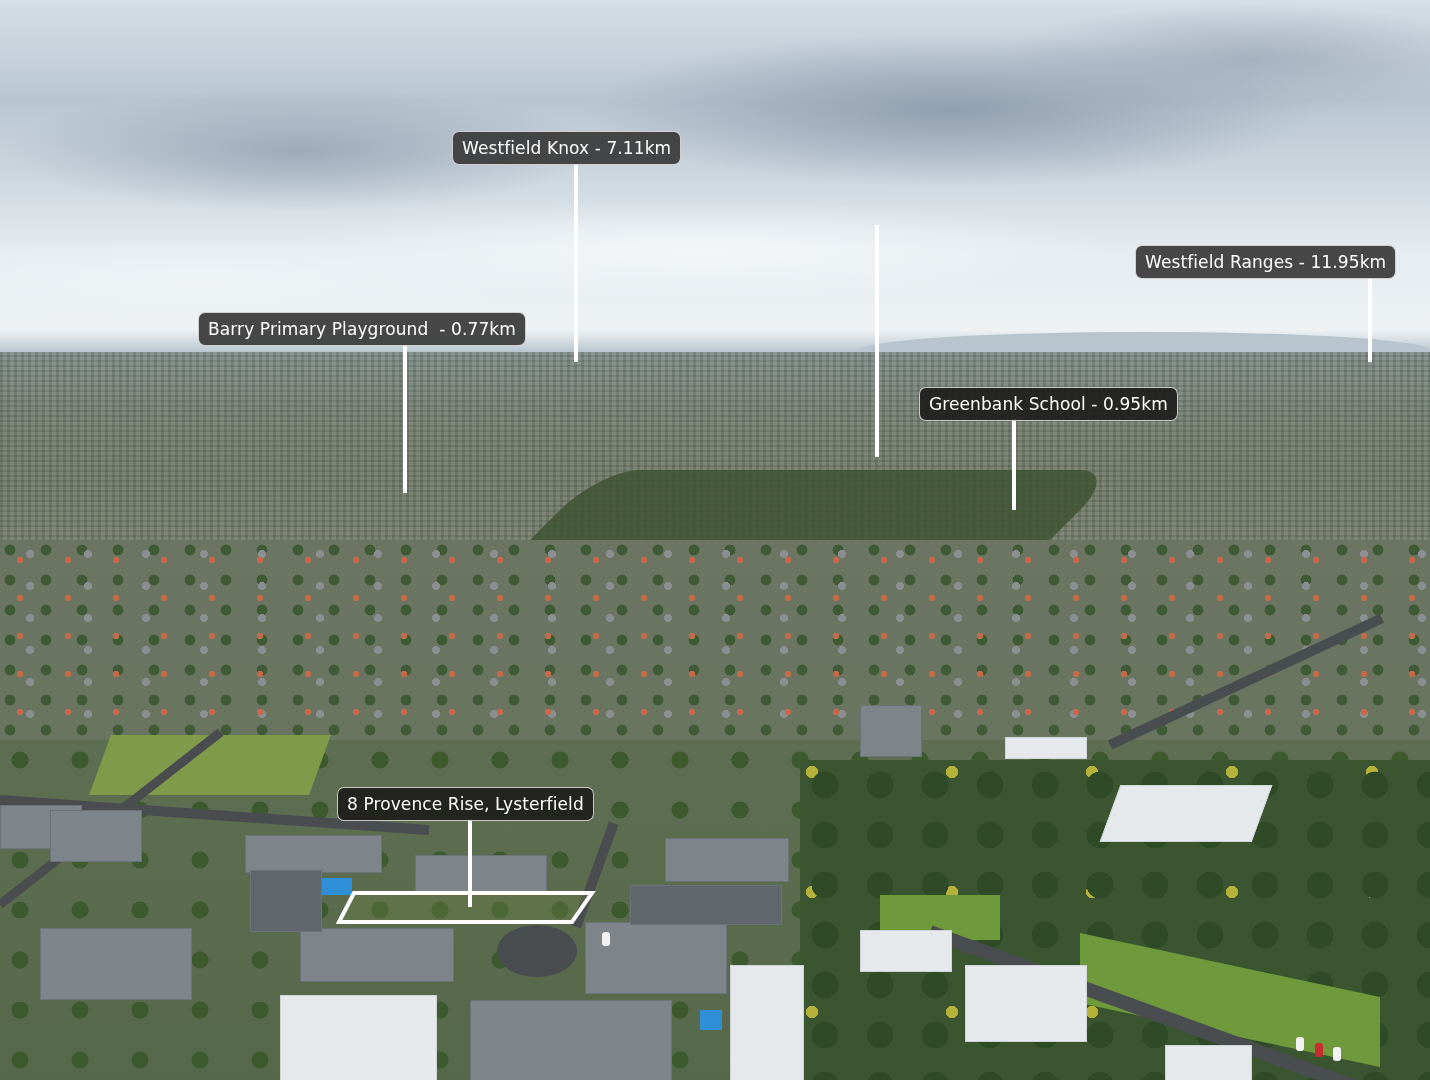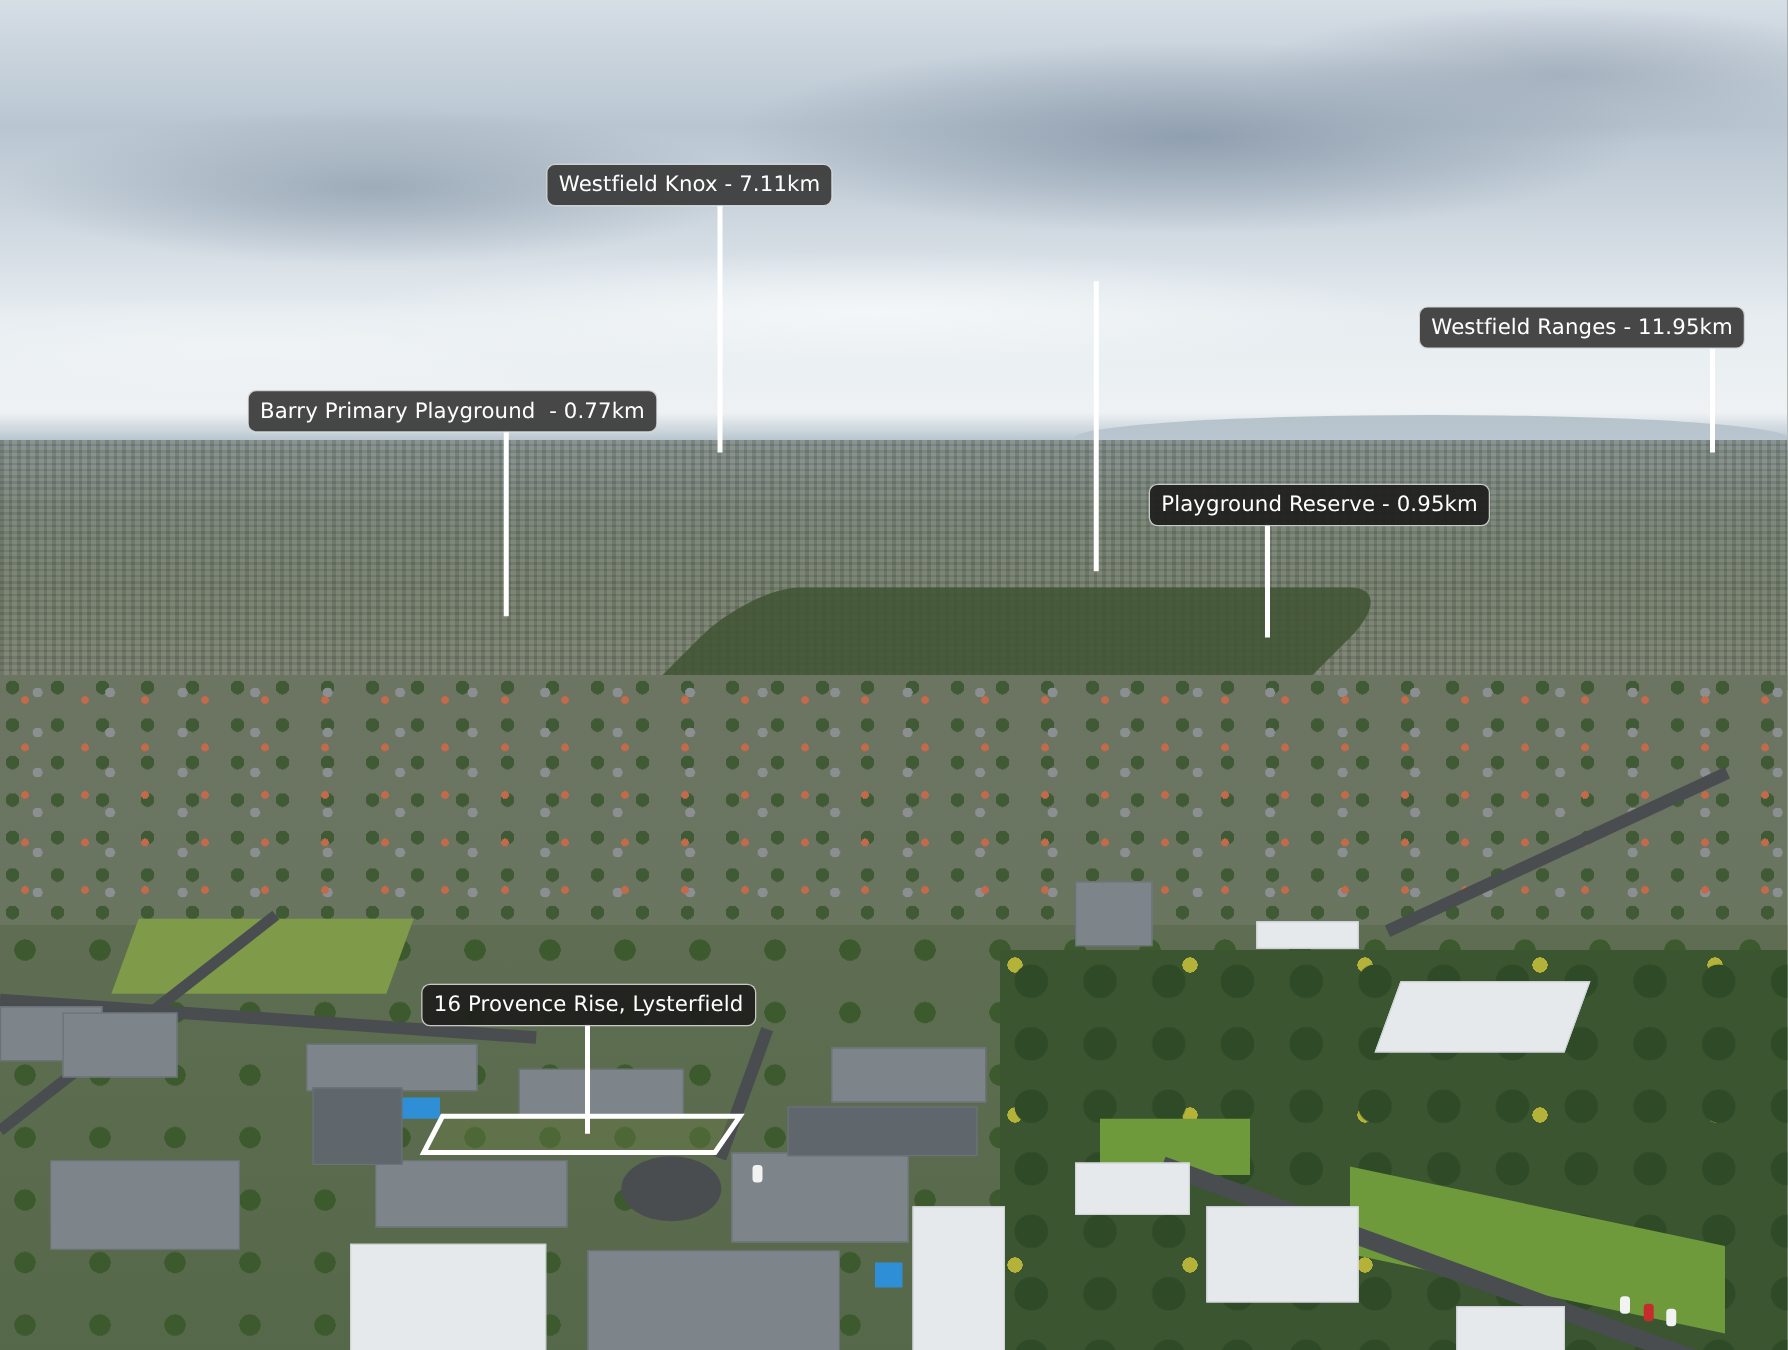--- a/index.html
+++ b/index.html
@@ -143,18 +143,18 @@
     <polygon points="354,893 592,893 572,922 339,922" fill="rgba(110,130,70,0.35)" stroke="#ffffff" stroke-width="4" stroke-linejoin="miter"></polygon>
   </svg>
 
   <div class="callout-line" style="left:574px;top:163px;height:199px;"></div>
   <div class="callout-line" style="left:875px;top:225px;height:232px;"></div>
   <div class="callout-line" style="left:1368px;top:277px;height:85px;"></div>
   <div class="callout-line" style="left:403px;top:344px;height:149px;"></div>
   <div class="callout-line" style="left:1012px;top:419px;height:91px;"></div>
   <div class="callout-line" style="left:468px;top:819px;height:88px;"></div>
 
-  <div class="callout" style="left:437px;top:131px;">Westfield Knox - 7.11km</div>
+  <div class="callout" style="left:452px;top:131px;">Westfield Knox - 7.11km</div>
   <div class="callout" style="left:1135px;top:245px;">Westfield Ranges - 11.95km</div>
   <div class="callout" style="left:198px;top:312px;">Barry Primary Playground  - 0.77km</div>
-  <div class="callout dark" style="left:919px;top:387px;">Playground Reserve - 0.95km</div>
-  <div class="callout dark" style="left:337px;top:787px;">16 Provence Rise, Lysterfield</div>
+  <div class="callout dark" style="left:919px;top:387px;">Greenbank School - 0.95km</div>
+  <div class="callout dark" style="left:337px;top:787px;">8 Provence Rise, Lysterfield</div>
 </div>
 
 </body></html>

